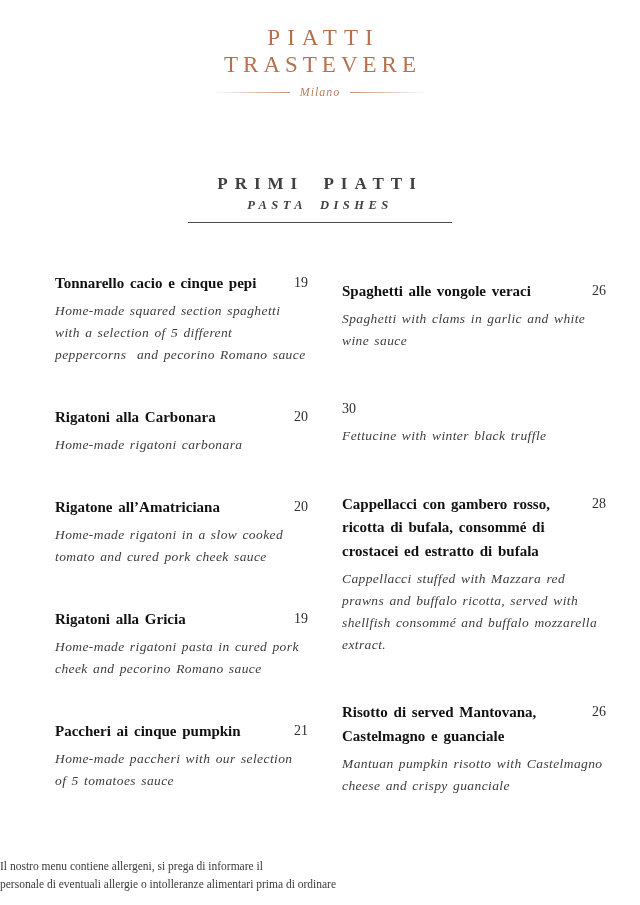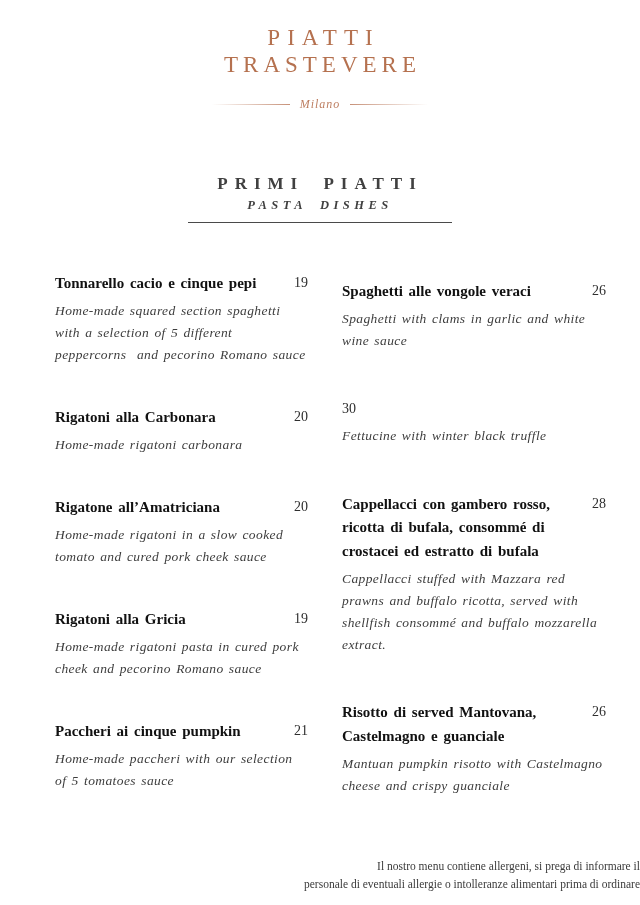--- a/index.html
+++ b/index.html
@@ -44,21 +44,21 @@
   .rule-left, .rule-right {
     width: 78px;
     height: 1px;
   }
   .rule-left  { background: linear-gradient(to right, rgba(189,126,97,0), rgba(189,126,97,.85)); }
   .rule-right { background: linear-gradient(to left,  rgba(189,126,97,0), rgba(189,126,97,.85)); }
   .brand-city {
     font-style: italic;
     font-size: 12px;
     color: #bd7e61;
-    margin: 12px 10px;
+    margin: 0 10px;
     letter-spacing: 1px;
   }
 
   
   .section-title {
     position: absolute;
     top: 174px;
     left: 0;
     width: 100%;
     text-align: center;
@@ -134,21 +134,21 @@
     word-spacing: 1.5px;
     white-space: pre-wrap;
   }
 
   
   .allergen-note {
     position: absolute;
     bottom: 11px;
     left: 0;
     width: 100%;
-    text-align: right;
+    text-align: left;
     font-size: 11.5px;
     color: #3a3a3a;
     line-height: 1.55;
   }
 </style>
 </head>
 <body>
 
 <header class="brand">
   <div class="brand-line1">PIATTI</div>

